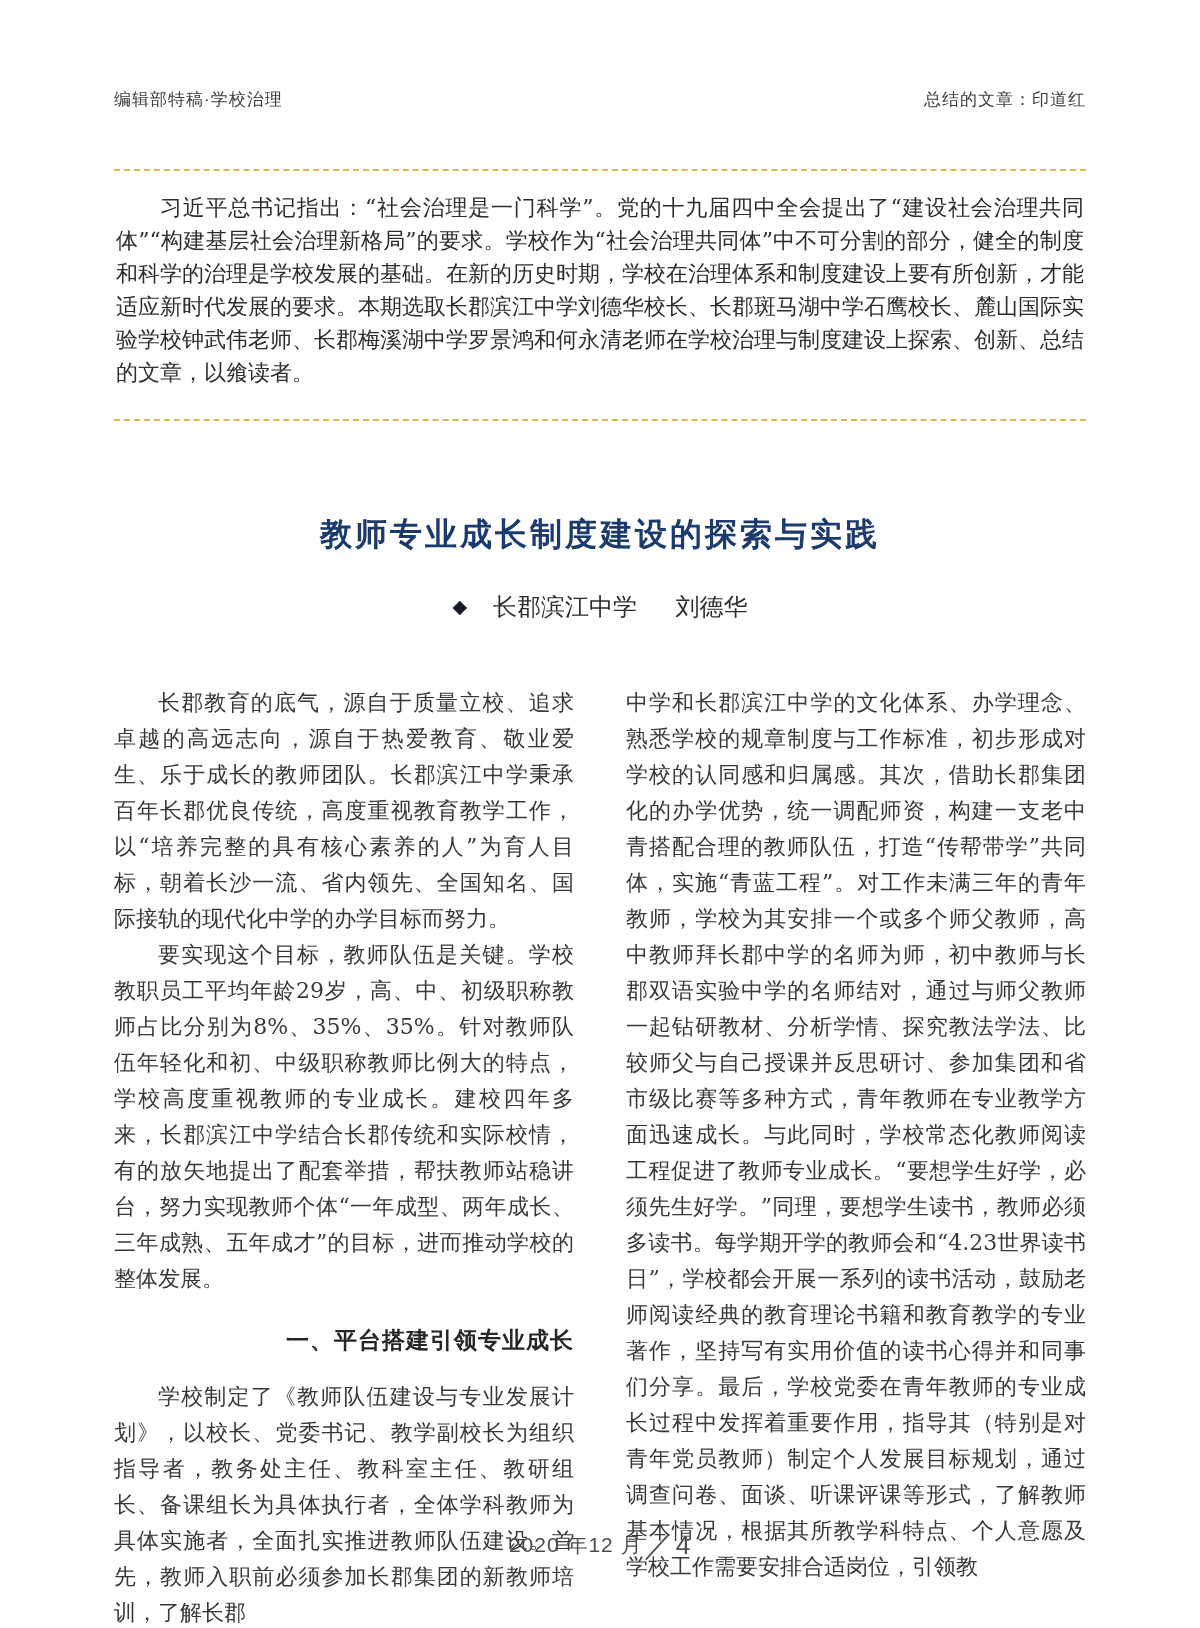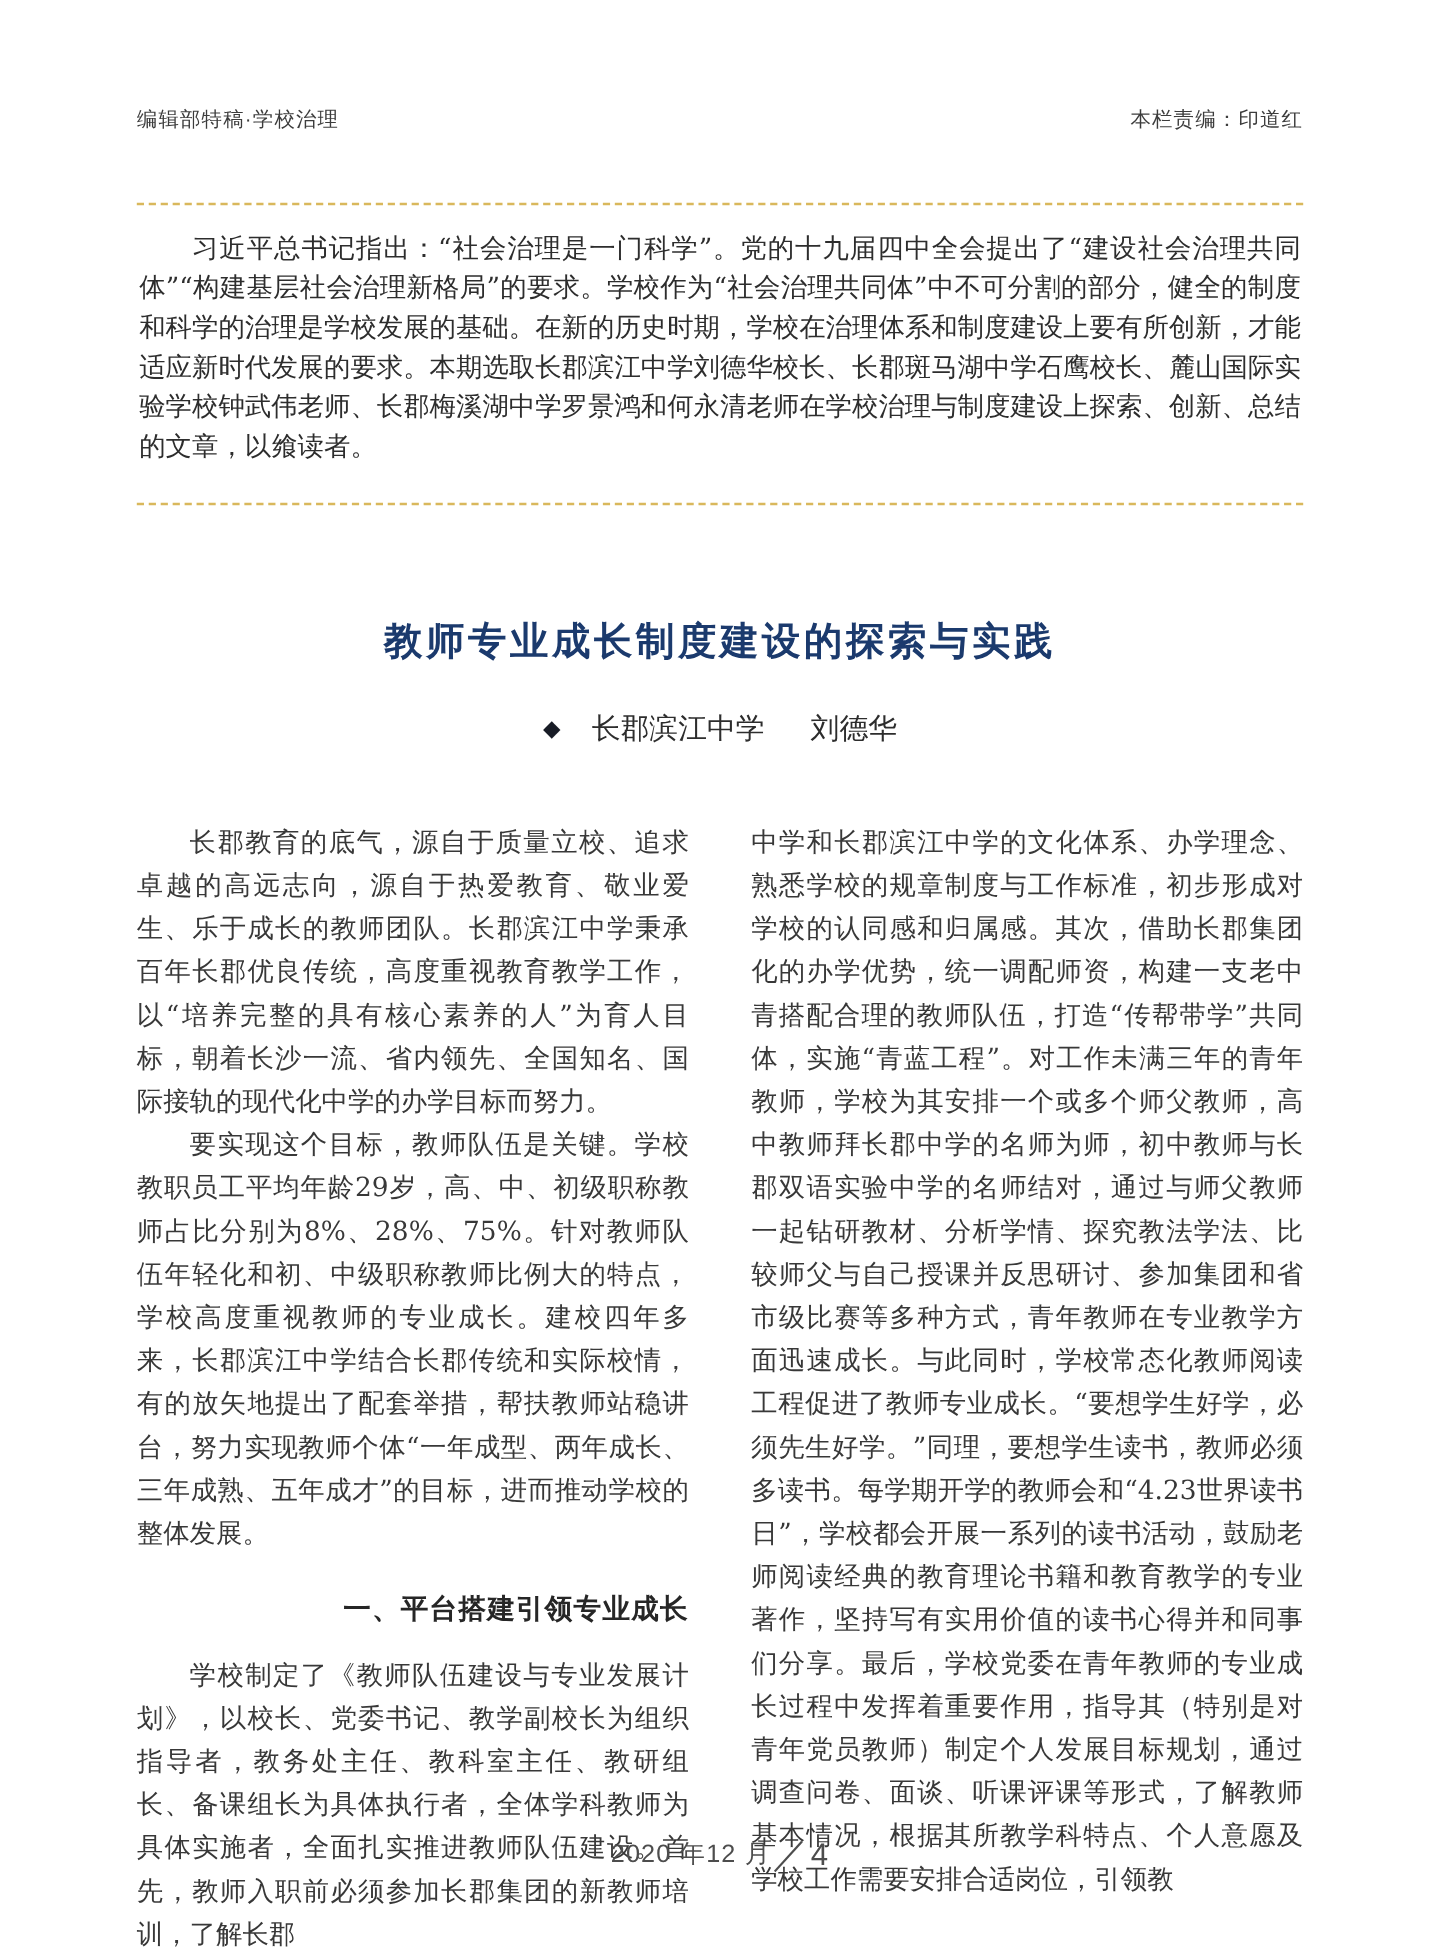--- a/index.html
+++ b/index.html
@@ -122,37 +122,37 @@
   }
 </style>
 </head>
 <body>
 
 <div class="page">
   <div class="content">
 
     <div class="header">
       <span>编辑部特稿·学校治理</span>
-      <span>本栏责编：印道红</span>
+      <span>总结的文章：印道红</span>
     </div>
 
     <div class="intro-box">
       <p class="intro-text">习近平总书记指出：“社会治理是一门科学”。党的十九届四中全会提出了“建设社会治理共同体”“构建基层社会治理新格局”的要求。学校作为“社会治理共同体”中不可分割的部分，健全的制度和科学的治理是学校发展的基础。在新的历史时期，学校在治理体系和制度建设上要有所创新，才能适应新时代发展的要求。本期选取长郡滨江中学刘德华校长、长郡斑马湖中学石鹰校长、麓山国际实验学校钟武伟老师、长郡梅溪湖中学罗景鸿和何永清老师在学校治理与制度建设上探索、创新、总结的文章，以飨读者。</p>
     </div>
 
     <h1 class="title">教师专业成长制度建设的探索与实践</h1>
 
     <div class="byline">
       <span class="diamond">◆</span><span class="school">长郡滨江中学</span><span class="author">刘德华</span>
     </div>
 
     <div class="body-columns">
       <div class="col">
         <p class="indent">长郡教育的底气，源自于质量立校、追求卓越的高远志向，源自于热爱教育、敬业爱生、乐于成长的教师团队。长郡滨江中学秉承百年长郡优良传统，高度重视教育教学工作，以“培养完整的具有核心素养的人”为育人目标，朝着长沙一流、省内领先、全国知名、国际接轨的现代化中学的办学目标而努力。</p>
-        <p class="indent">要实现这个目标，教师队伍是关键。学校教职员工平均年龄29岁，高、中、初级职称教师占比分别为8%、28%、75%。针对教师队伍年轻化和初、中级职称教师比例大的特点，学校高度重视教师的专业成长。建校四年多来，长郡滨江中学结合长郡传统和实际校情，有的放矢地提出了配套举措，帮扶教师站稳讲台，努力实现教师个体“一年成型、两年成长、三年成熟、五年成才”的目标，进而推动学校的整体发展。</p>
+        <p class="indent">要实现这个目标，教师队伍是关键。学校教职员工平均年龄29岁，高、中、初级职称教师占比分别为8%、35%、35%。针对教师队伍年轻化和初、中级职称教师比例大的特点，学校高度重视教师的专业成长。建校四年多来，长郡滨江中学结合长郡传统和实际校情，有的放矢地提出了配套举措，帮扶教师站稳讲台，努力实现教师个体“一年成型、两年成长、三年成熟、五年成才”的目标，进而推动学校的整体发展。</p>
         <h2 class="section-heading">一、平台搭建引领专业成长</h2>
         <p class="indent">学校制定了《教师队伍建设与专业发展计划》，以校长、党委书记、教学副校长为组织指导者，教务处主任、教科室主任、教研组长、备课组长为具体执行者，全体学科教师为具体实施者，全面扎实推进教师队伍建设。首先，教师入职前必须参加长郡集团的新教师培训，了解长郡</p>
       </div>
       <div class="col">
         <p>中学和长郡滨江中学的文化体系、办学理念、熟悉学校的规章制度与工作标准，初步形成对学校的认同感和归属感。其次，借助长郡集团化的办学优势，统一调配师资，构建一支老中青搭配合理的教师队伍，打造“传帮带学”共同体，实施“青蓝工程”。对工作未满三年的青年教师，学校为其安排一个或多个师父教师，高中教师拜长郡中学的名师为师，初中教师与长郡双语实验中学的名师结对，通过与师父教师一起钻研教材、分析学情、探究教法学法、比较师父与自己授课并反思研讨、参加集团和省市级比赛等多种方式，青年教师在专业教学方面迅速成长。与此同时，学校常态化教师阅读工程促进了教师专业成长。“要想学生好学，必须先生好学。”同理，要想学生读书，教师必须多读书。每学期开学的教师会和“4.23世界读书日”，学校都会开展一系列的读书活动，鼓励老师阅读经典的教育理论书籍和教育教学的专业著作，坚持写有实用价值的读书心得并和同事们分享。最后，学校党委在青年教师的专业成长过程中发挥着重要作用，指导其（特别是对青年党员教师）制定个人发展目标规划，通过调查问卷、面谈、听课评课等形式，了解教师基本情况，根据其所教学科特点、个人意愿及学校工作需要安排合适岗位，引领教</p>
       </div>
     </div>
 
   </div>
 

